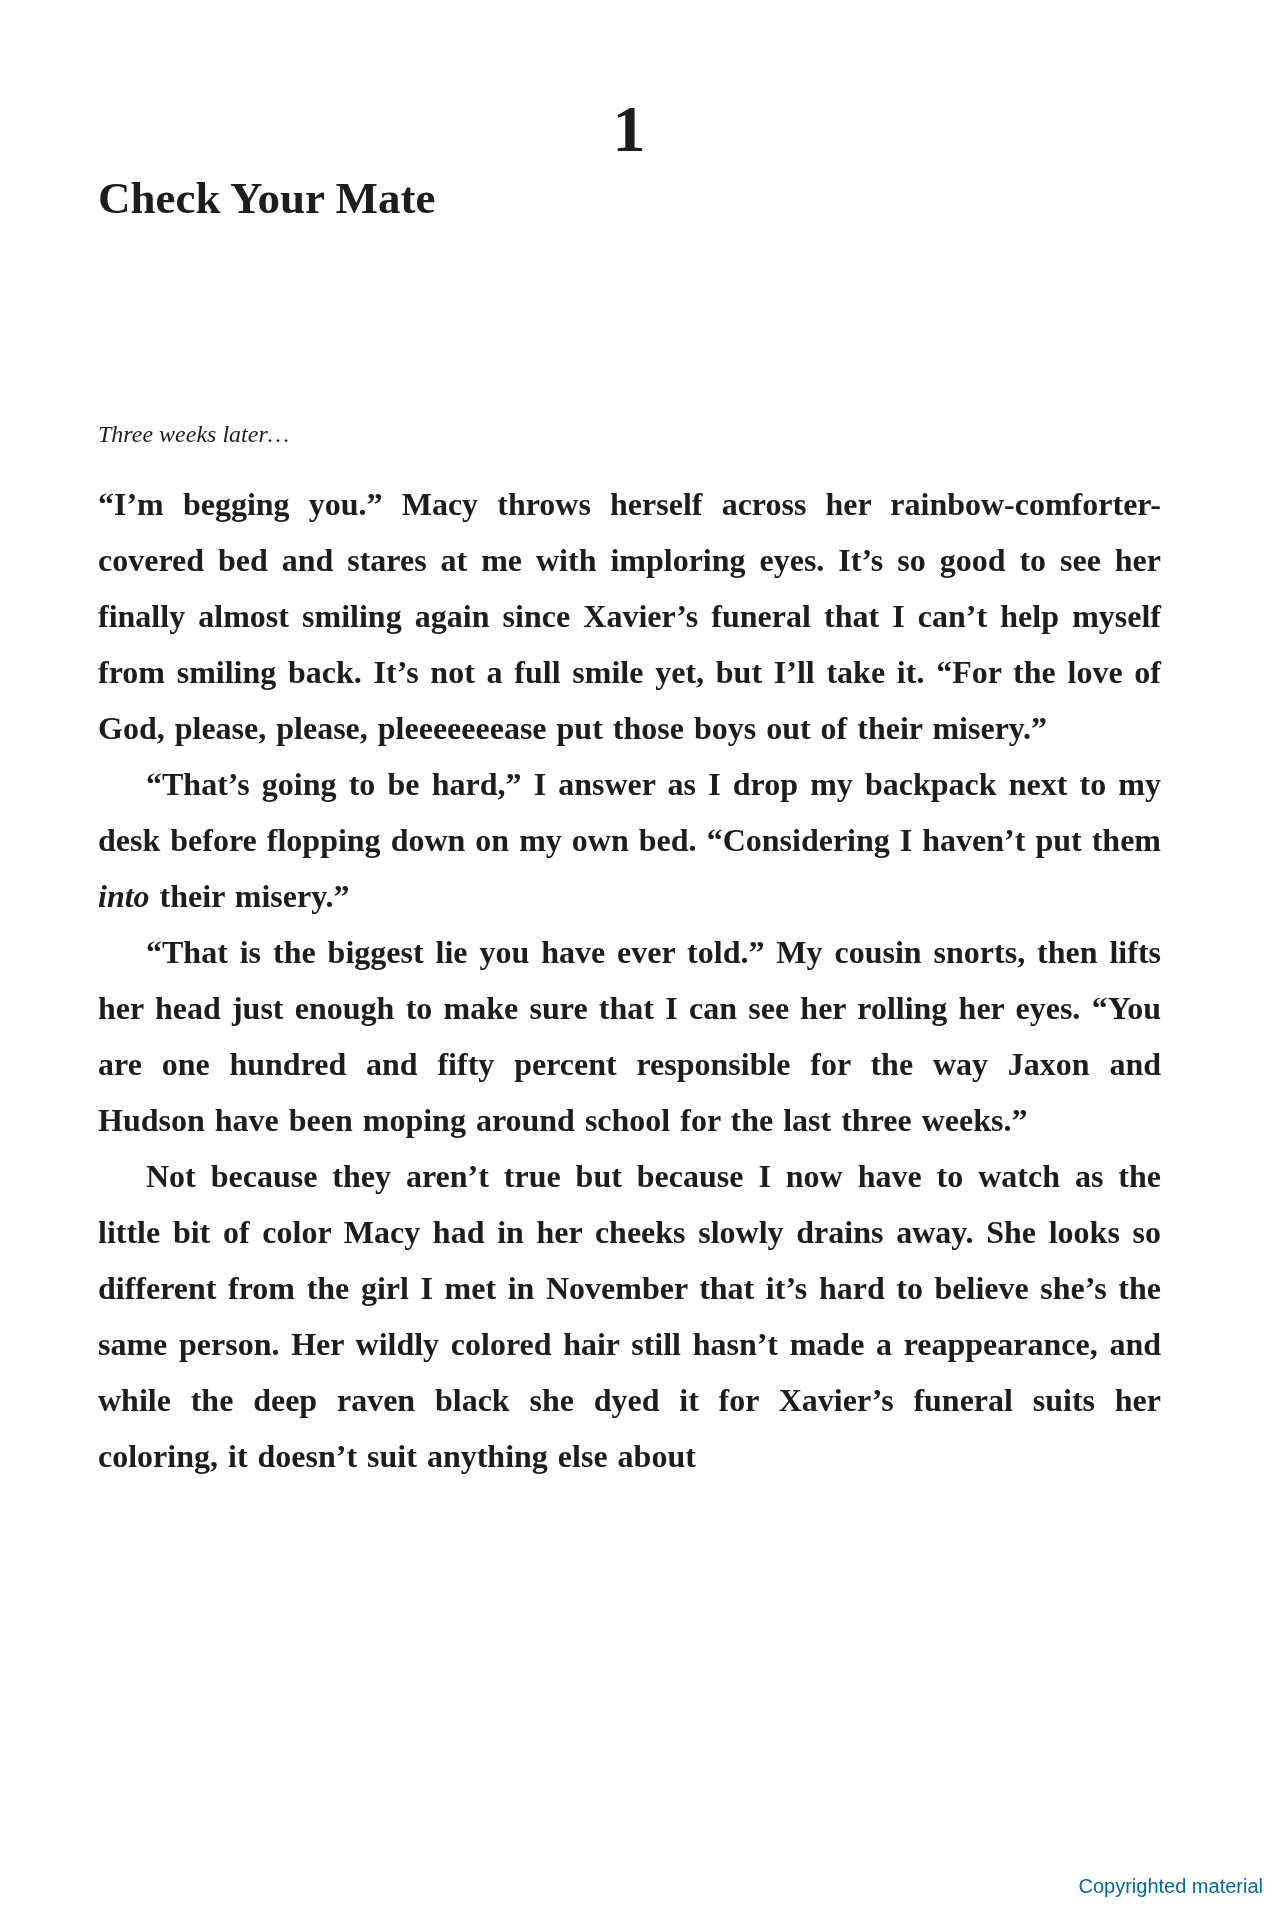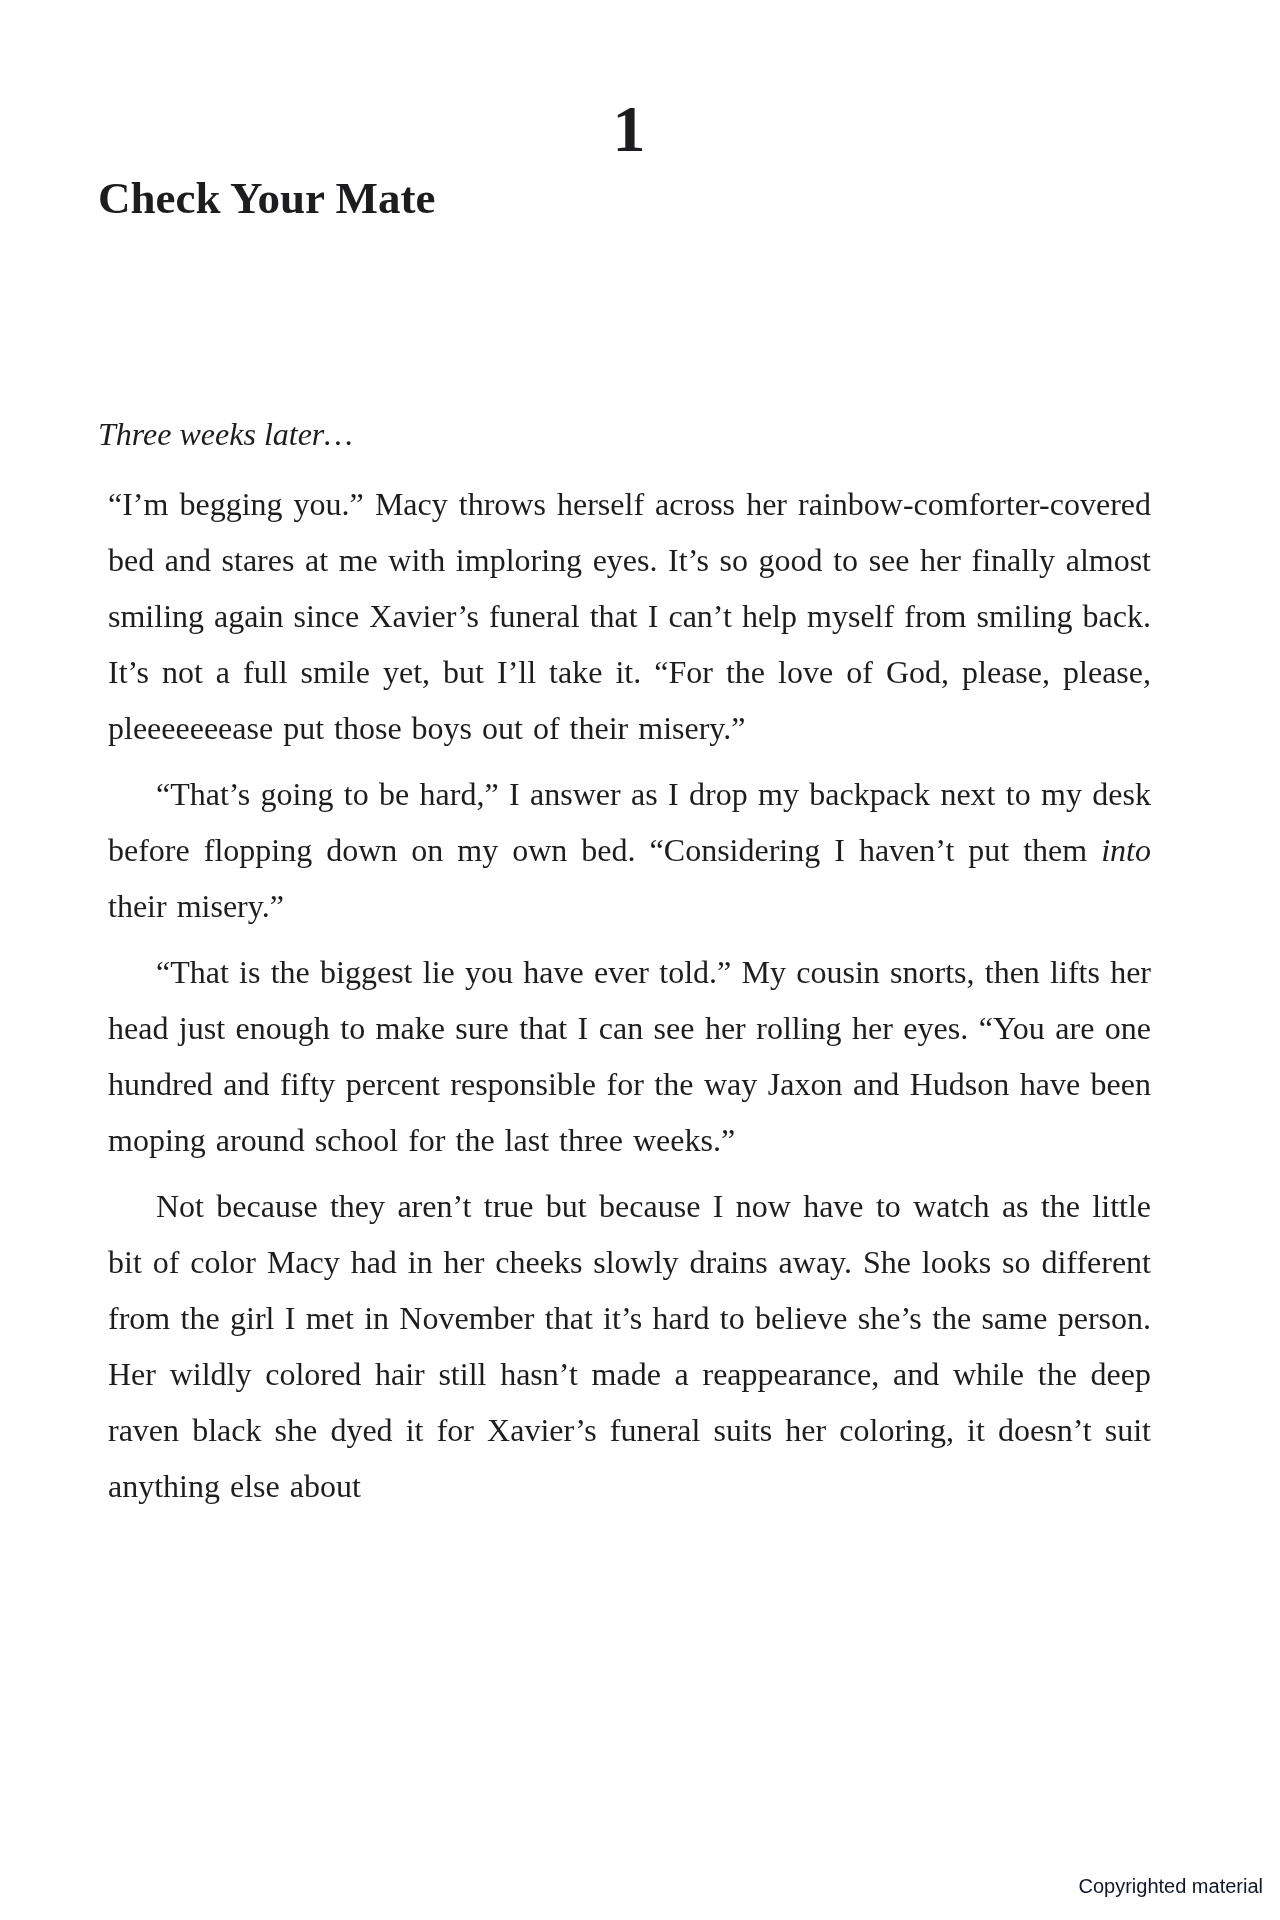--- a/index.html
+++ b/index.html
@@ -30,45 +30,46 @@
     letter-spacing: 1px;
   }
   .chapter-title {
     font-size: 45px;
     line-height: 1.1;
     font-weight: 700;
     margin: 12px 0 0 0;
   }
   .intro {
     font-style: italic;
-    font-size: 32px;
+    font-size: 24px;
     line-height: 56px;
     margin: 182px 0 14px 0;
   }
   .paragraphs p.body-para {
     font-size: 32px;
     line-height: 56px;
     text-align: justify;
-    margin: 10px;
+    margin: 0;
     word-spacing: 2px;
+    font-weight: bold;
   }
   .paragraphs p.body-para.indent {
     text-indent: 48px;
   }
   .italic {
     font-style: italic;
   }
   .watermark {
     position: absolute;
     right: 17px;
     top: 1876px;
     font-family: "Liberation Sans", sans-serif;
     font-size: 20px;
     line-height: 1;
-    color: #0f172a;
+    color: #0369a1;
   }
 </style>
 </head>
 <body>
 
 <div class="textblock">
   <h1 class="chapter-number">1</h1>
   <h2 class="chapter-title">Check Your Mate</h2>
   <p class="intro">Three weeks later…</p>
   <div class="paragraphs">

